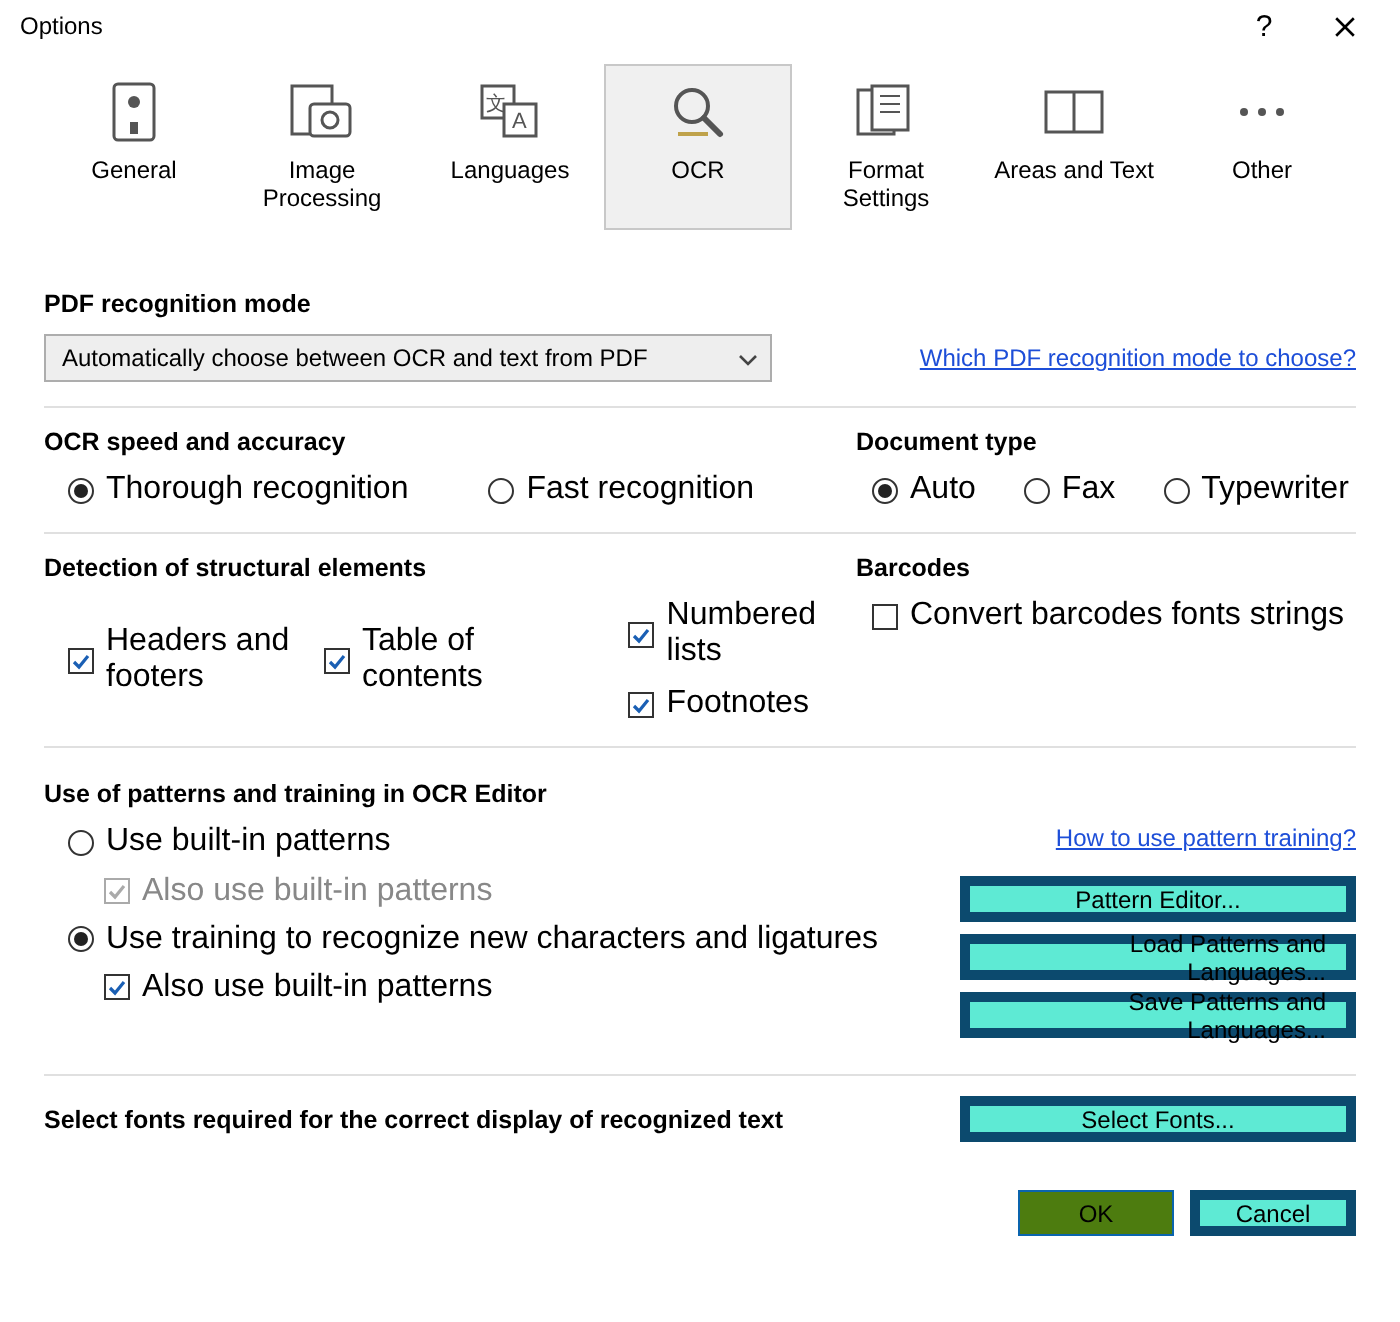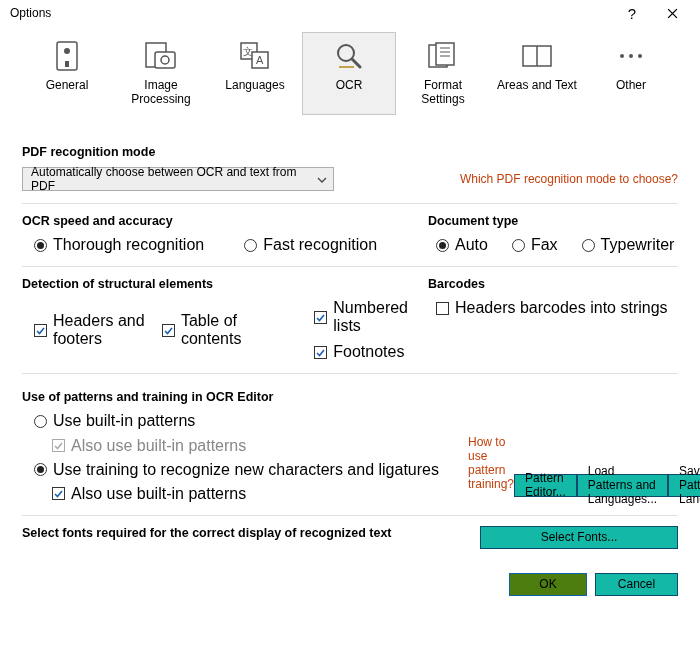--- a/index.html
+++ b/index.html
@@ -74,30 +74,30 @@
     display: flex;
     gap: 20px;
   }
   .col-left { flex: 1; }
   .col-right { width: 250px; }
   
   .dropdown {
     display: inline-flex;
     align-items: center;
     justify-content: space-between;
-    width: 312px;
+    width: 364px;
     height: 24px;
     border: 1px solid #adadad;
     background: #eeeeee;
     padding: 0 6px 0 8px;
     font-size: 12px;
   }
   .dropdown .chev { margin-left: 8px; }
   
-  .link { color: #c2410c; cursor: pointer; }
+  .link { color: #1d4ed8; text-decoration: underline; cursor: pointer; }
   
   .radio, .check {
     display: inline-flex;
     align-items: center;
     gap: 6px;
     font-size: 16px;
   }
   .radio-dot {
     width: 13px; height: 13px;
     border: 1px solid #333;
@@ -117,22 +117,22 @@
   .check.disabled { color: #888; }
   .check.disabled .check-box { border-color: #aaa; }
   .check.checked .check-box svg { display:block; }
   .check .check-box svg { display:none; width:11px; height:11px; }
   .check.disabled.checked .check-box svg path { stroke:#aaa; }
   
   .btn {
     display: inline-flex;
     align-items: center;
     justify-content: center;
-    border: 1px solid #0c4a6e;
-    background: #14b8a6;
+    border: 5px solid #0c4a6e;
+    background: #5eead4;
     height: 23px;
     font-size: 12px;
     padding: 0 10px;
   }
   .btn-right-col { width: 198px; margin-bottom: 6px; }
   .btn.primary { border: 1.5px solid #0a64ad; background: #4d7c0f; width: 78px; }
   .btn.cancel { width: 83px; }
   
   .footer {
     display: flex;
@@ -334,21 +334,21 @@
               <span>Footnotes</span>
             </span>
         </div>
       </div>
     </div>
     <div class="col-right">
       <div class="section-title">Barcodes</div>
       <div style="padding-left:8px;">
         <span class="check">
             <span class="check-box"></span>
-            <span>Headers barcodes into strings</span>
+            <span>Convert barcodes fonts strings</span>
           </span>
       </div>
     </div>
   </div>
 
   <div class="divider"></div>
 
   <div class="section" style="padding-top:16px;">
     <div class="section-title">Use of patterns and training in OCR Editor</div>
     <div class="two-col">
@@ -371,38 +371,38 @@
             </span></div>
         <div class="mt6 indent"><span class="check checked">
               <span class="check-box">
                 <svg viewBox="0 0 11 11">
                   <path d="M2 6 L4.5 8.5 L9 3" fill="none" stroke="#1a5fb4" stroke-width="1.6"></path>
                 </svg>
               </span>
               <span>Also use built-in patterns</span>
             </span></div>
       </div>
-      <div class="col-right" style="width:210px; display:flex; align-items:flex-end;">
+      <div class="col-right" style="width:210px; display:flex; flex-direction:column; align-items:flex-end;text-align:right;">
         <span class="link" style="margin-bottom:12px;">How to use pattern training?</span>
         <span class="btn btn-right-col">
             <span>Pattern Editor...</span>
           </span>
         <span class="btn btn-right-col">
             <span>Load Patterns and Languages...</span>
           </span>
         <span class="btn btn-right-col">
             <span>Save Patterns and Languages...</span>
           </span>
       </div>
     </div>
   </div>
 
   <div class="divider"></div>
 
-  <div class="section row space-between" style="align-items:flex-start;">
+  <div class="section row space-between" style="align-items:center;">
     <div class="section-title" style="padding-bottom:0;">Select fonts required for the correct display of recognized text</div>
     <span class="btn btn-right-col" style="margin-bottom:0;">
         <span>Select Fonts...</span>
       </span>
   </div>
 
 </div>
 
 <div class="footer">
   <span class="btn primary">

